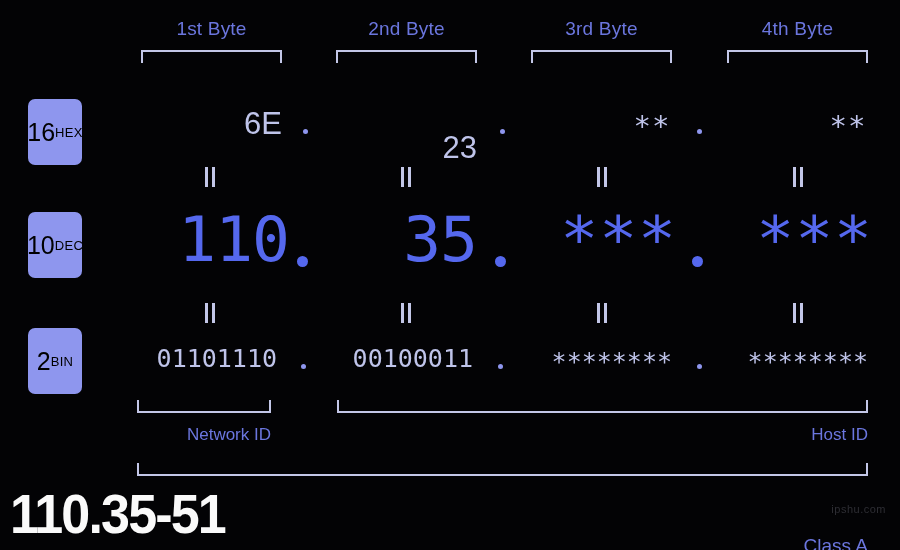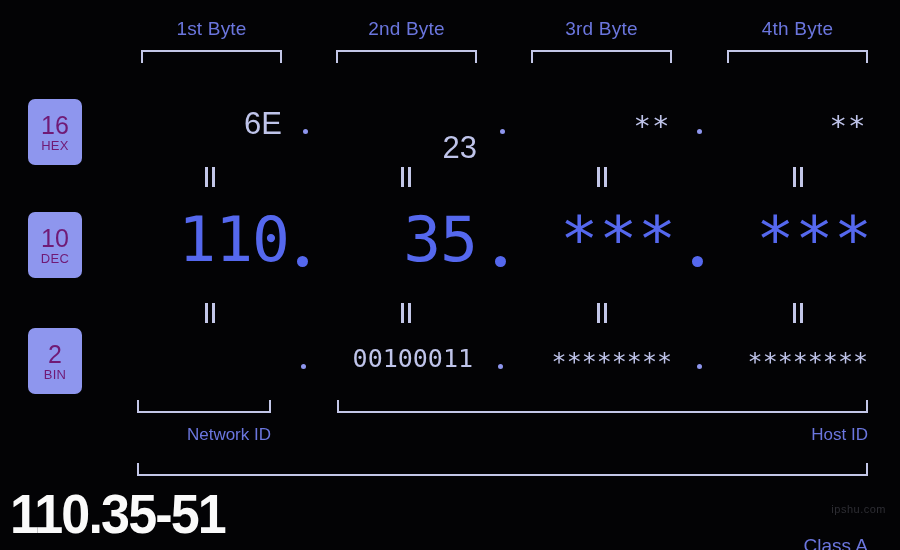--- a/index.html
+++ b/index.html
@@ -50,24 +50,24 @@
   }
 
   
   .base-badge {
     position: absolute;
     left: 28px;
     width: 54px;
     background: #8E96EE;
     border-radius: 7px;
     display: flex;
-    flex-direction: column;
+    flex-direction: row;
     align-items: center;
     justify-content: center;
-    color: #701a75;
+    color: #000000;
   }
   .base-badge .num {
     font-size: 25px;
     line-height: 26px;
     font-family: "Liberation Sans", sans-serif;
     font-weight: 400;
   }
   .base-badge .nm {
     font-size: 13px;
     line-height: 15px;
@@ -266,20 +266,21 @@
   </div>
   <div class="eqmark" style="left:596px; top:303px;">
     <span class="a"></span>
       <span class="b"></span>
   </div>
   <div class="eqmark" style="left:792px; top:303px;">
     <span class="a"></span>
       <span class="b"></span>
   </div>
 
+  <div class="cell bin-val" style="left:136px; top:344px; width:141px;">01101110</div>
   <div class="cell bin-val" style="left:332px; top:344px; width:141px;">00100011</div>
   <div class="cell bin-val stars" style="left:531px; top:347px; width:141px;">********</div>
   <div class="cell bin-val stars" style="left:727px; top:347px; width:141px;">********</div>
 
   <div class="dot bin" style="left:301px; top:364px;"></div>
   <div class="dot bin" style="left:498px; top:364px;"></div>
   <div class="dot bin" style="left:697px; top:364px;"></div>
 
   <div class="bracket-up" style="left:137px; top:400px; width:134px;"></div>
   <div class="bracket-up" style="left:337px; top:400px; width:531px;"></div>

